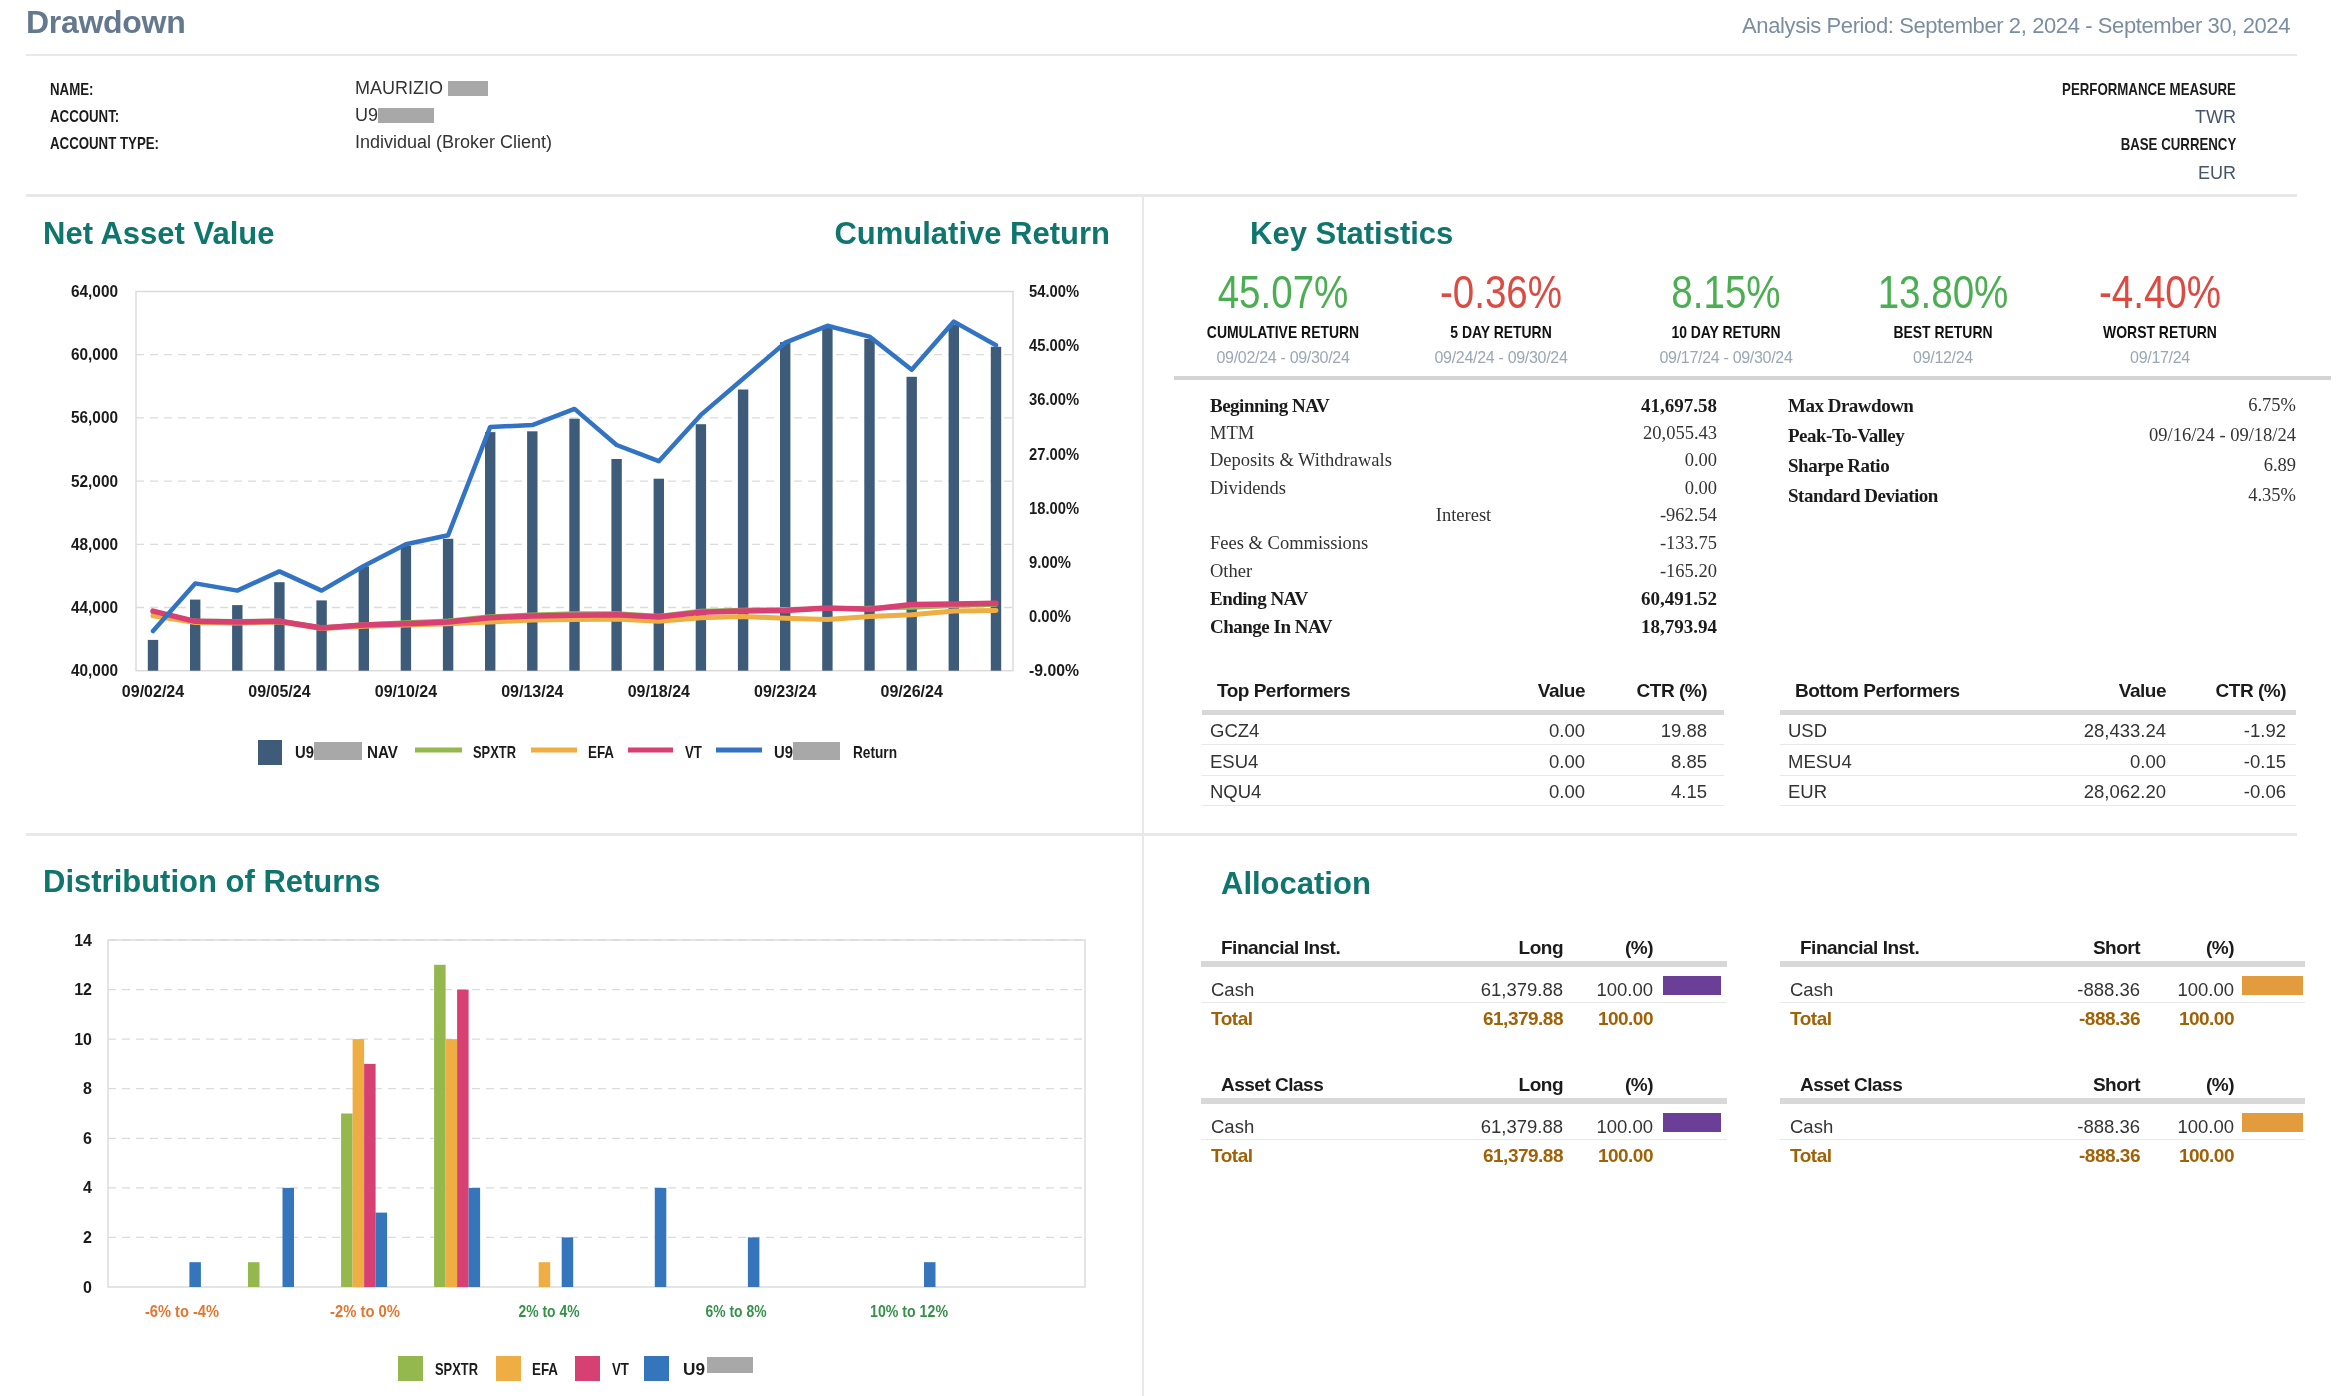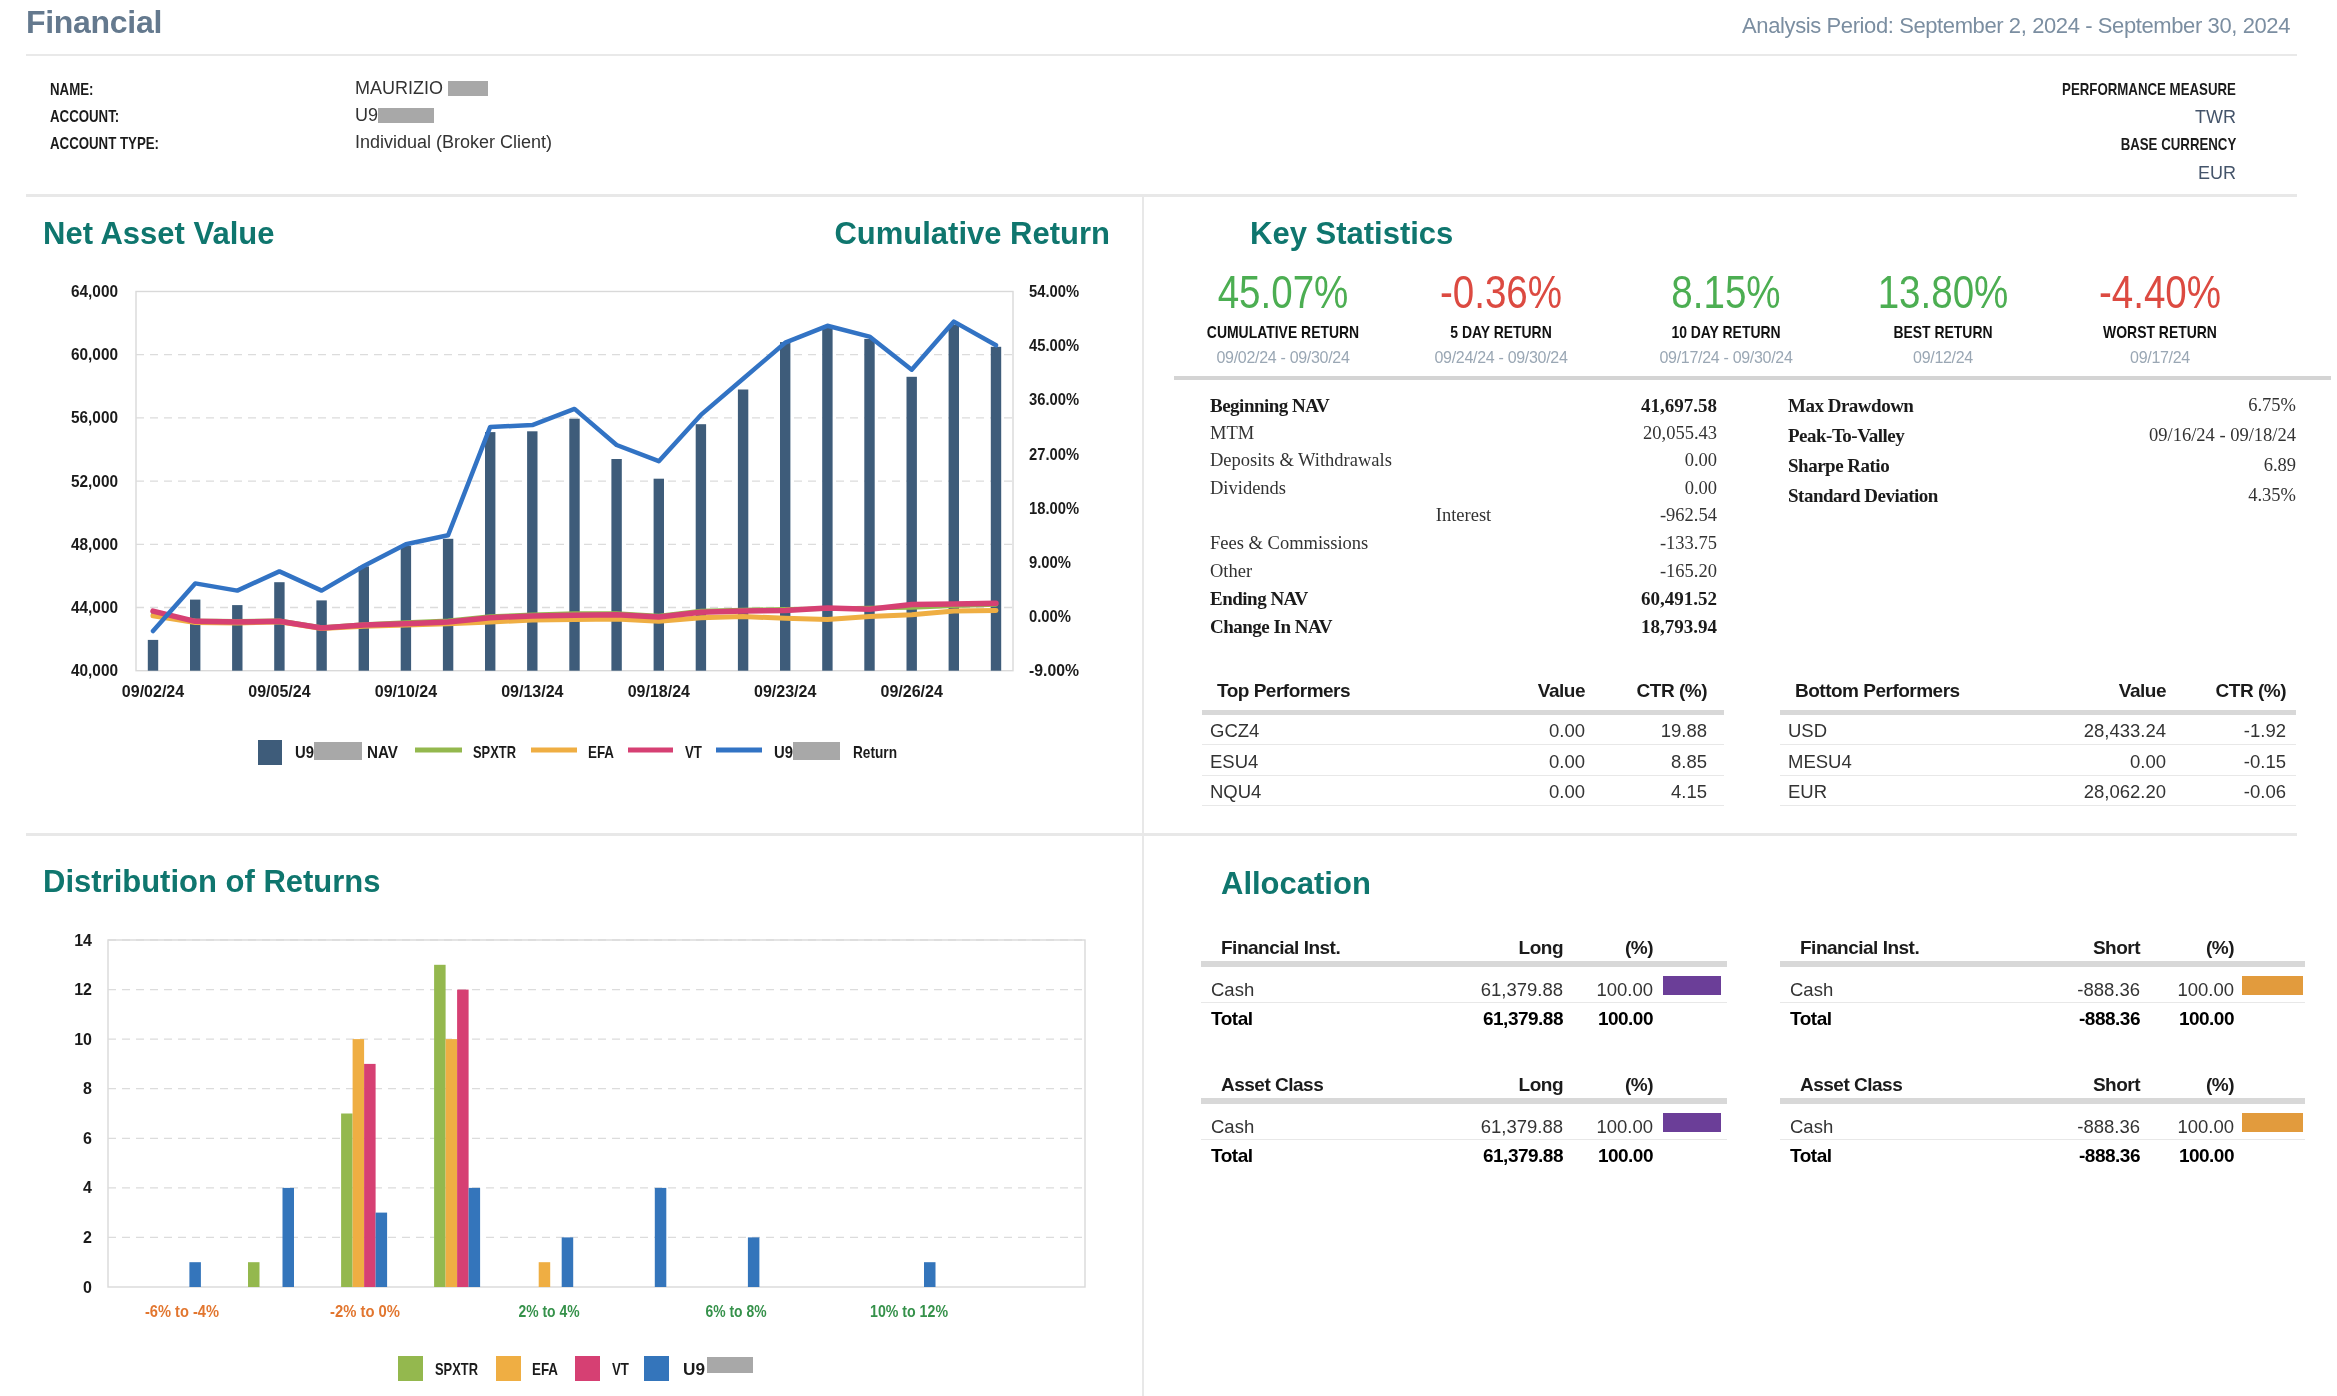--- a/index.html
+++ b/index.html
@@ -27,24 +27,24 @@
 .pt2 { font-weight:bold; font-size:19px; color:#1b1b1b; position:absolute; text-align:right; letter-spacing:-0.5px; }
 .prow { position:absolute; height:26px; }
 .pc1 { position:absolute; left:8px; font-size:18.5px; color:#333; }
 .pc2 { position:absolute; left:0; text-align:right; font-size:18.5px; color:#333; }
 .ahead { position:absolute; height:22px; }
 .at1 { font-weight:bold; font-size:19px; color:#1b1b1b; position:absolute; left:20px; letter-spacing:-0.5px; }
 .at2 { font-weight:bold; font-size:19px; color:#1b1b1b; position:absolute; left:0; text-align:right; letter-spacing:-0.5px; }
 .arow { position:absolute; height:24px; }
 .arow .ac1 { position:absolute; left:10px; font-size:18.5px; color:#333; }
 .arow .ac2 { position:absolute; left:0; text-align:right; font-size:18.5px; color:#333; }
-.arow.b .ac1, .arow.b .ac2 { font-weight:bold; color:#000000; font-size:19px; letter-spacing:-0.5px; }
+.arow.b .ac1, .arow.b .ac2 { font-weight:bold; color:#a16207; font-size:19px; letter-spacing:-0.5px; }
 </style></head>
 <body>
-<div class="abs title" style="left:26px;top:4px;">Financial</div>
+<div class="abs title" style="left:26px;top:4px;">Drawdown</div>
 <div class="abs" style="right:47px;top:13px;font-size:22px;color:#7b8ea1;letter-spacing:-0.4px;">Analysis Period: September 2, 2024 - September 30, 2024</div>
 <div class="abs" style="left:26px;top:54px;width:2271px;height:2px;background:#e9e9e9;"></div>
 
 <div class="abs lab" style="left:50px;top:80px;">NAME:</div>
 <div class="abs lab" style="left:50px;top:107px;">ACCOUNT:</div>
 <div class="abs lab" style="left:50px;top:134px;">ACCOUNT TYPE:</div>
 <div class="abs val" style="left:355px;top:78px;">MAURIZIO <span class="redact" style="width:40px;height:15px;"></span></div>
 <div class="abs val" style="left:355px;top:105px;">U9<span class="redact" style="width:56px;height:15px;"></span></div>
 <div class="abs val" style="left:355px;top:132px;">Individual (Broker Client)</div>
 

